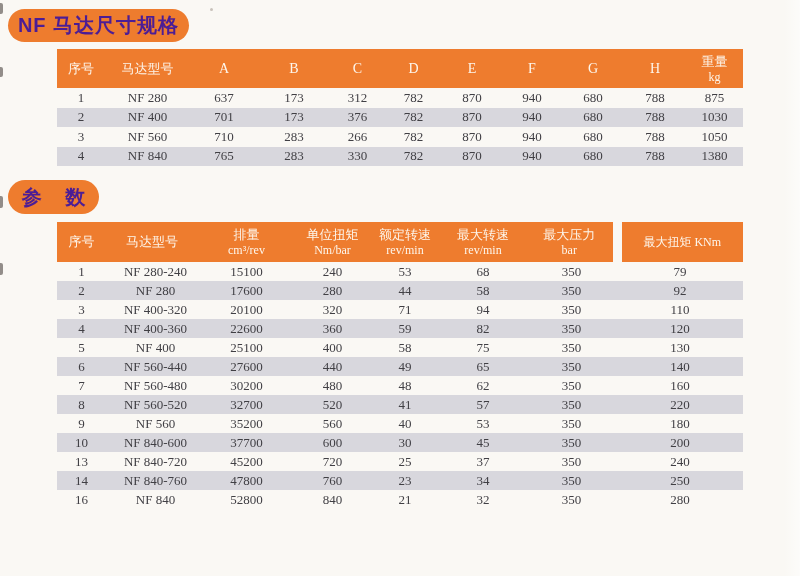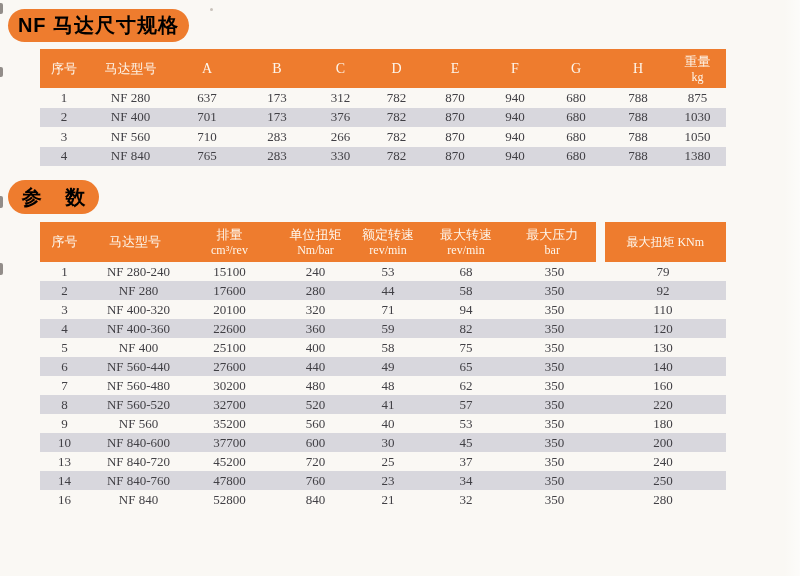--- a/index.html
+++ b/index.html
@@ -20,35 +20,35 @@
     color:var(--ink);
   }
   
   .scan-mark{position:absolute;left:0;width:3px;background:#6f6a66;opacity:.75;border-radius:0 2px 2px 0;}
   .scan-speck{position:absolute;width:3px;height:3px;border-radius:50%;background:#c9c2bb;}
   .scan-edge{position:absolute;right:0;top:0;width:16px;height:576px;background:linear-gradient(90deg,rgba(255,255,255,0),rgba(255,255,255,.55));}
 
   .badge{
     position:absolute;
     background:var(--orange);
-    color:#000000;
+    color:#4c1d95;
     border-radius:18px;
     display:flex;align-items:center;justify-content:center;
     font-family:"Liberation Sans","DejaVu Sans",sans-serif;
     font-weight:bold;
     white-space:pre;
   }
   .badge1{left:8px;top:9px;width:181px;height:33px;font-size:20px;letter-spacing:1px;}
   .badge2{left:8px;top:180px;width:91px;height:34px;font-size:20px;letter-spacing:9px;padding-left:9px;text-align:right;}
 
   table{
     position:absolute;
     border-collapse:collapse;
     table-layout:fixed;
-    width:686px;left:40px;
+    width:686px;left:57px;
   }
   th{
     background:var(--orange);
     color:var(--header-ink);
     font-weight:normal;
     font-size:13px;
     text-align:center;
     vertical-align:middle;
     padding:0;
     line-height:16px;

